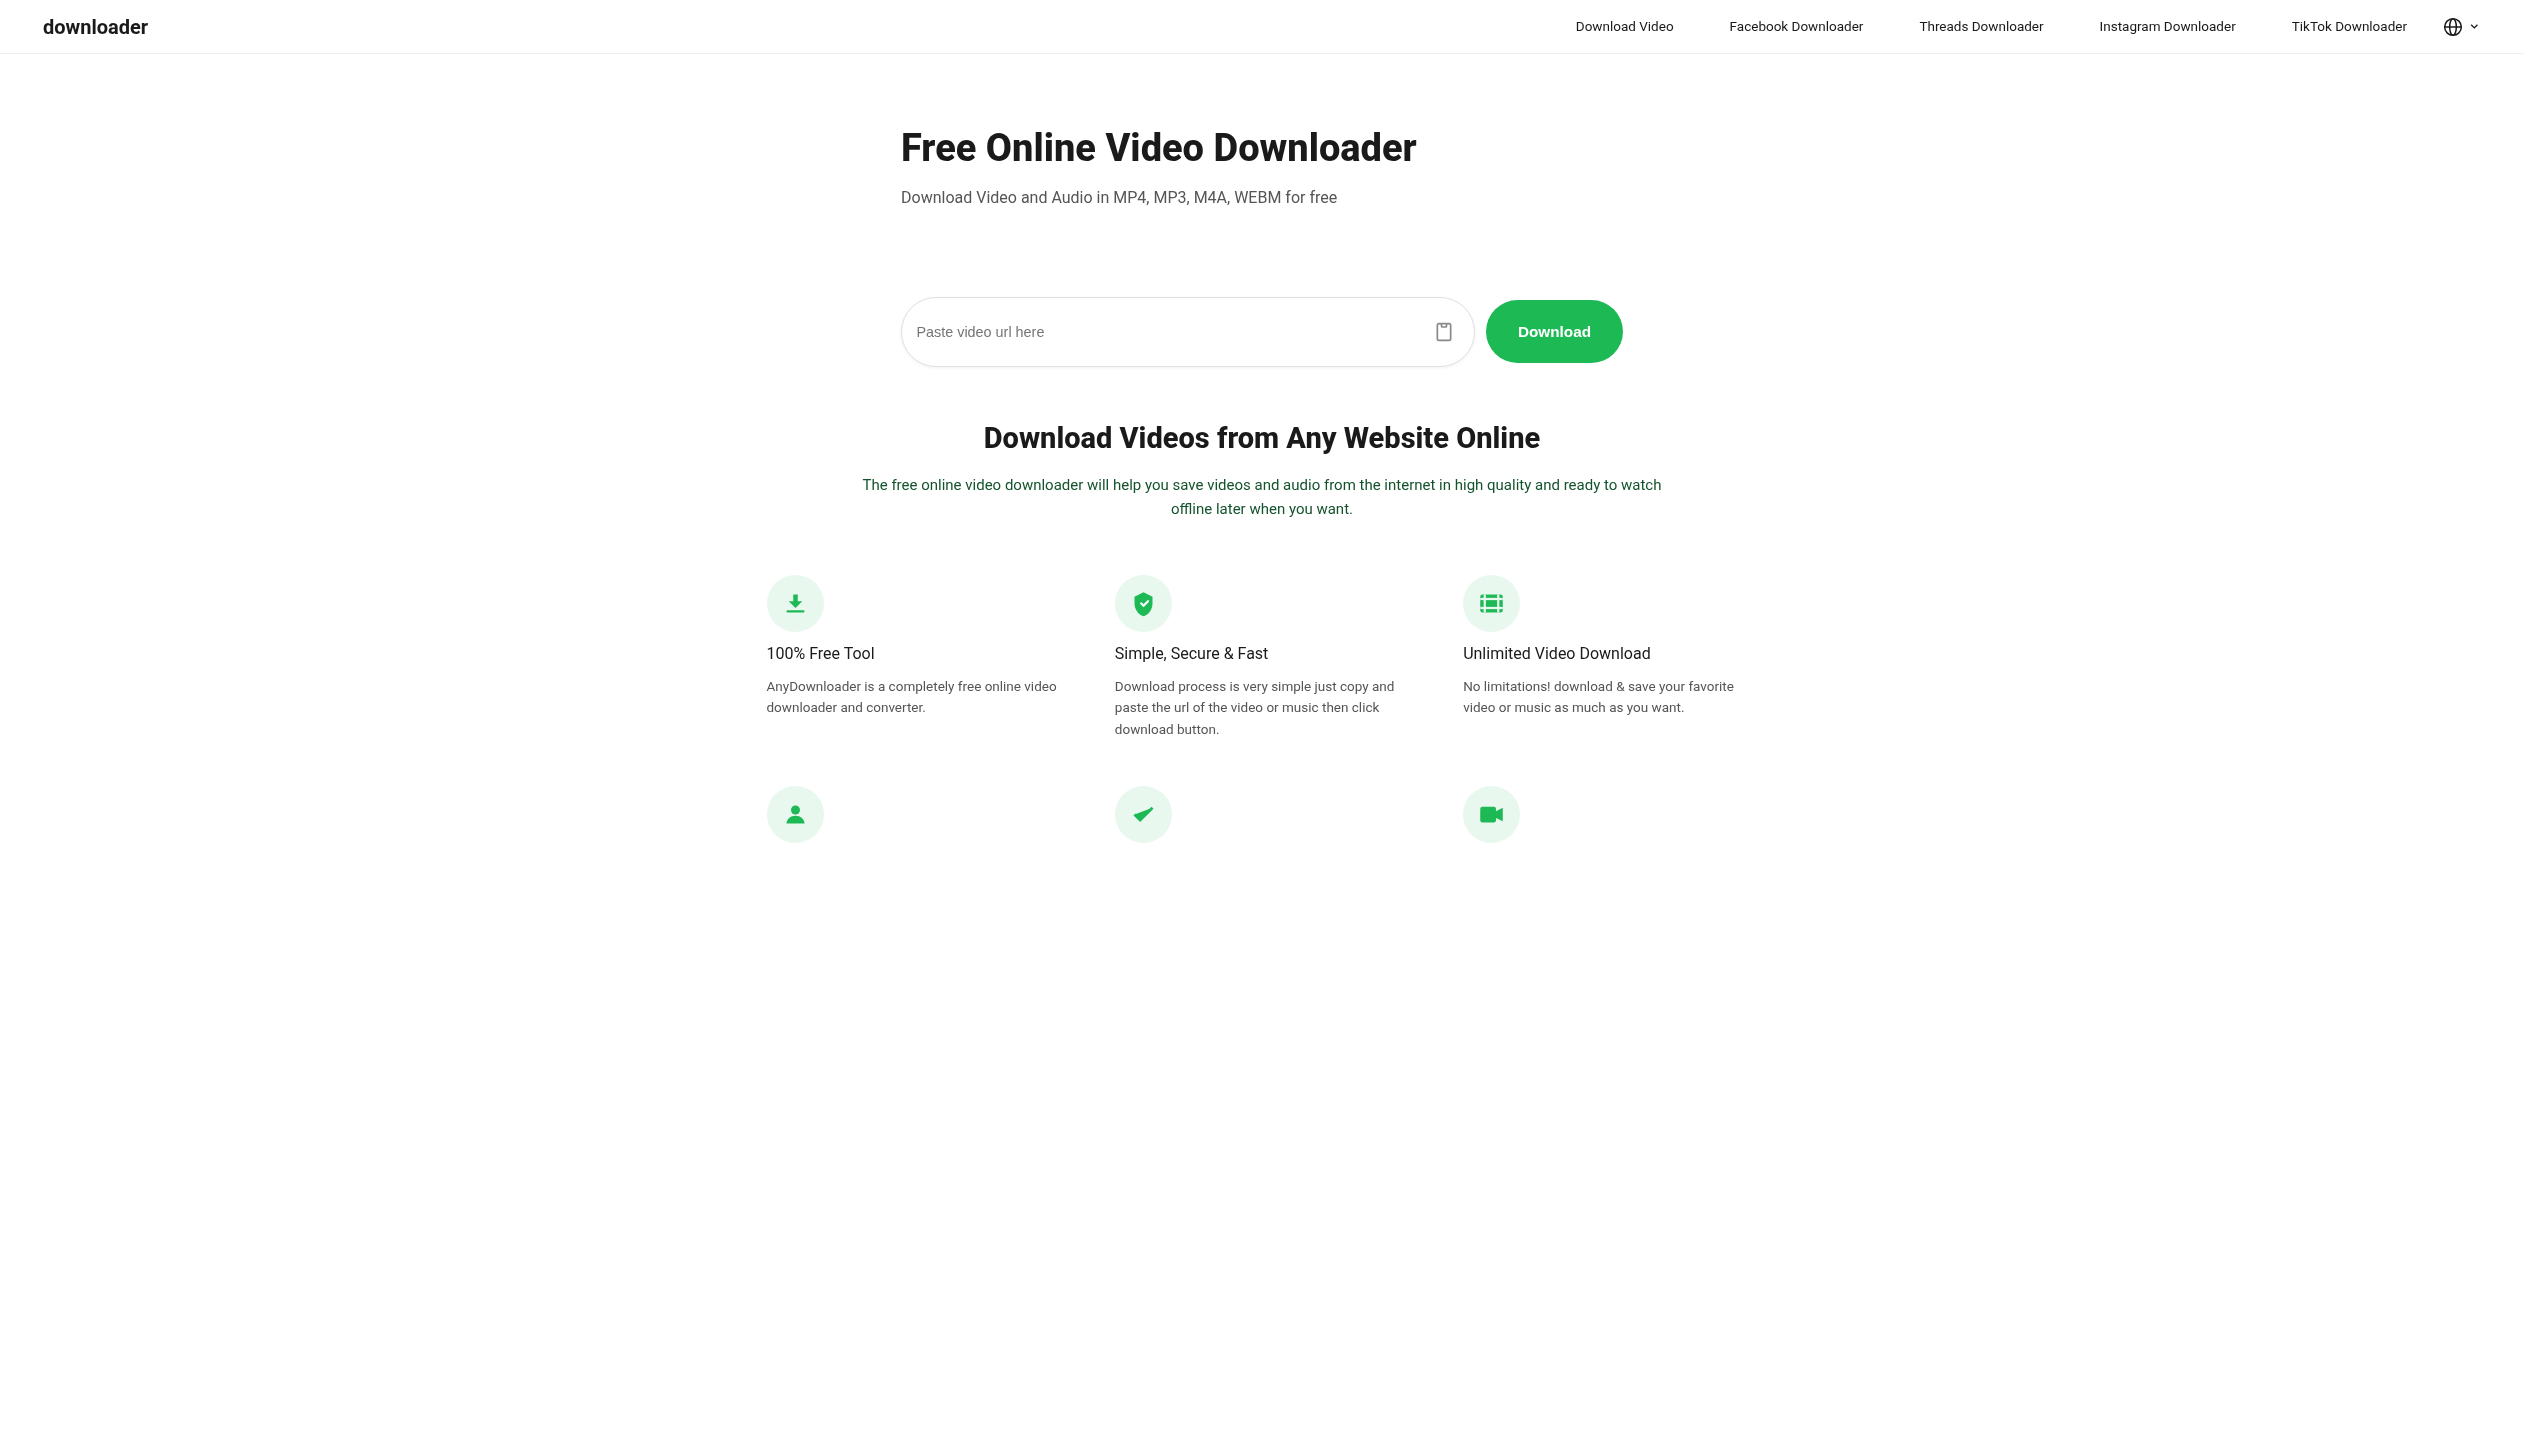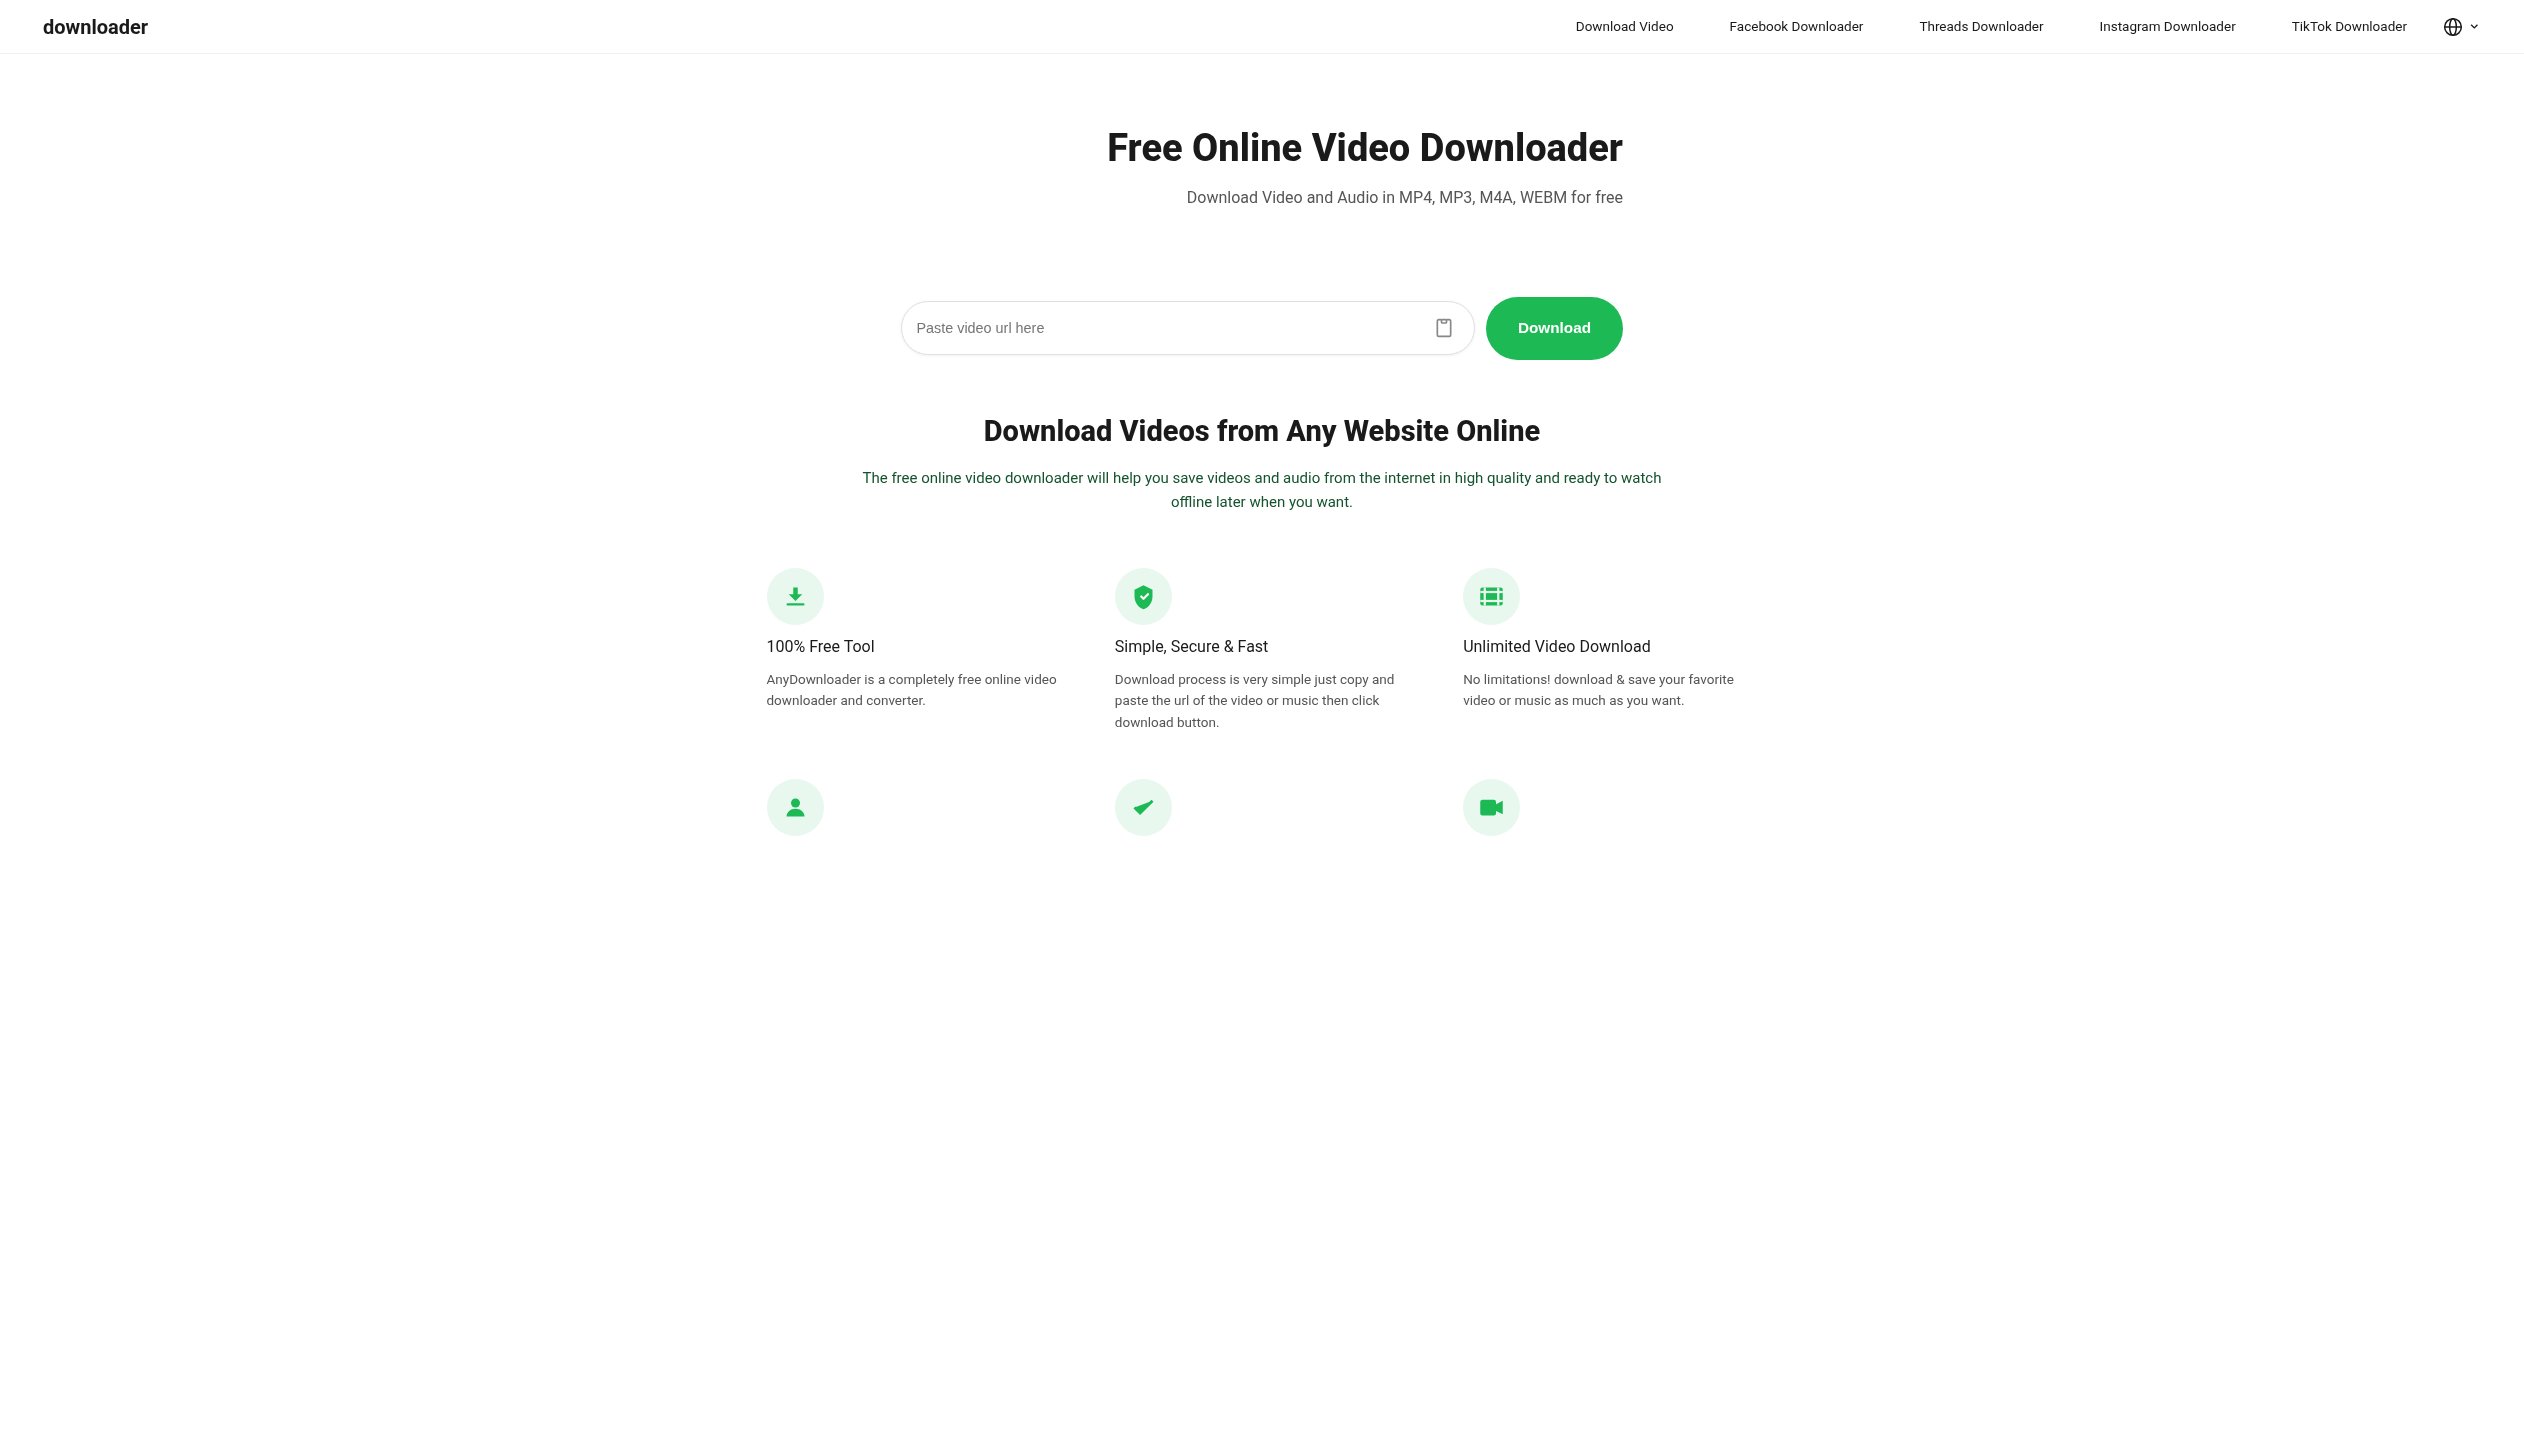--- a/index.html
+++ b/index.html
@@ -57,21 +57,21 @@
       color: #1a1a1a;
     }
 
     .lang-globe {
       width: 20px;
       height: 20px;
     }
 
     
     .hero {
-      text-align: right;
+      text-align: left;
       padding: 72px 43px 54px;
       max-width: 808px;
       margin: 0 auto;
     }
 
     .hero-title {
       font-size: 38px;
       font-weight: 800;
       color: #1a1a1a;
       margin-bottom: 16px;
@@ -94,21 +94,21 @@
     }
 
     .search-wrapper {
       display: flex;
       align-items: center;
       flex: 1;
       border: 1.3px solid #e0e0e0;
       border-radius: 36px;
       background: #fff;
       padding: 0 14.4px;
-      height: 54px;
+      height: 70px;
       box-shadow: 0 0.9px 3.6px rgba(0,0,0,0.06);
     }
 
     .search-input {
       flex: 1;
       border: none;
       outline: none;
       font-size: 14.4px;
       color: #aaa;
       background: transparent;

